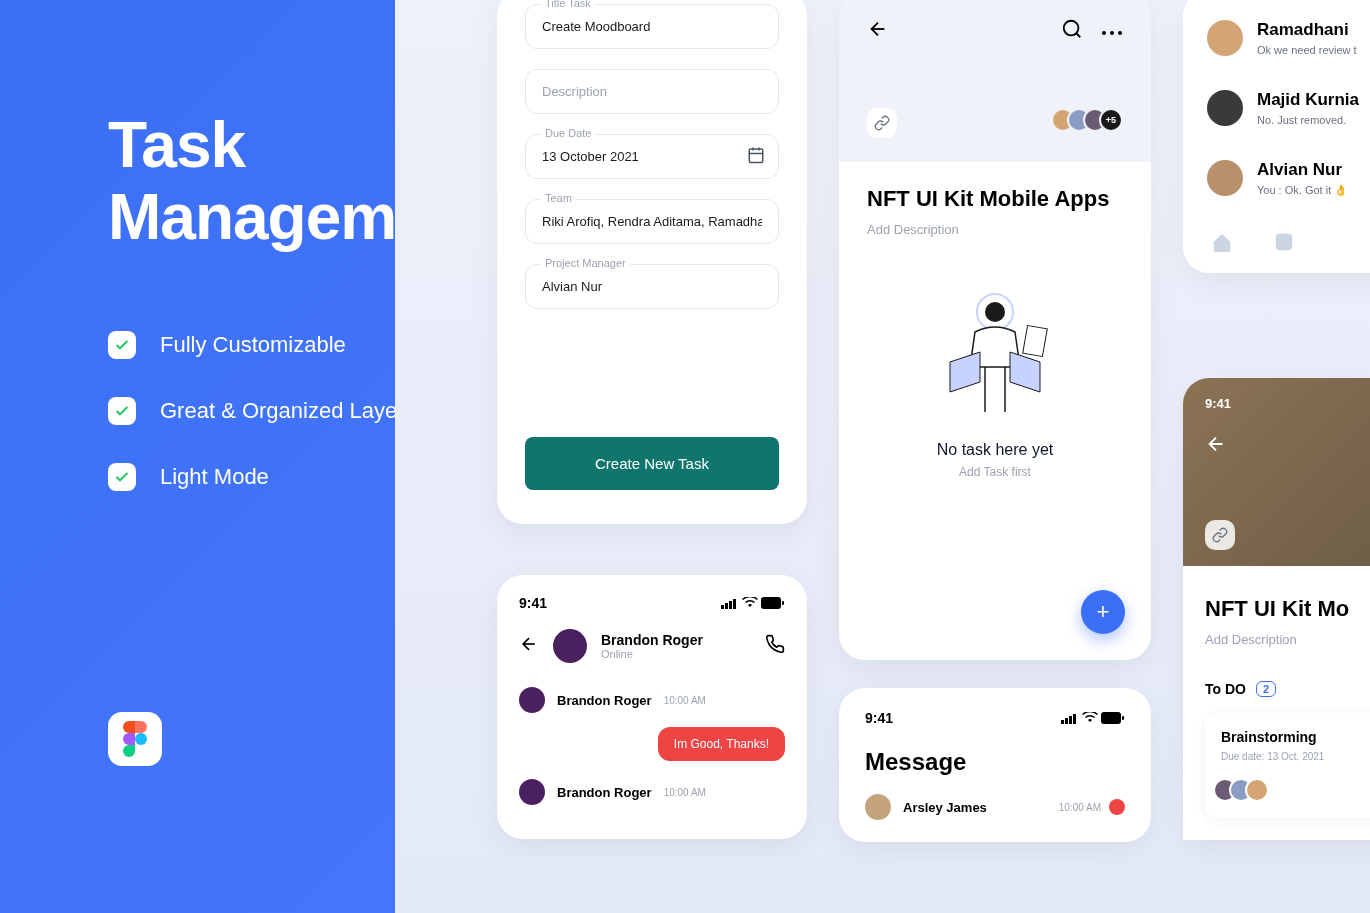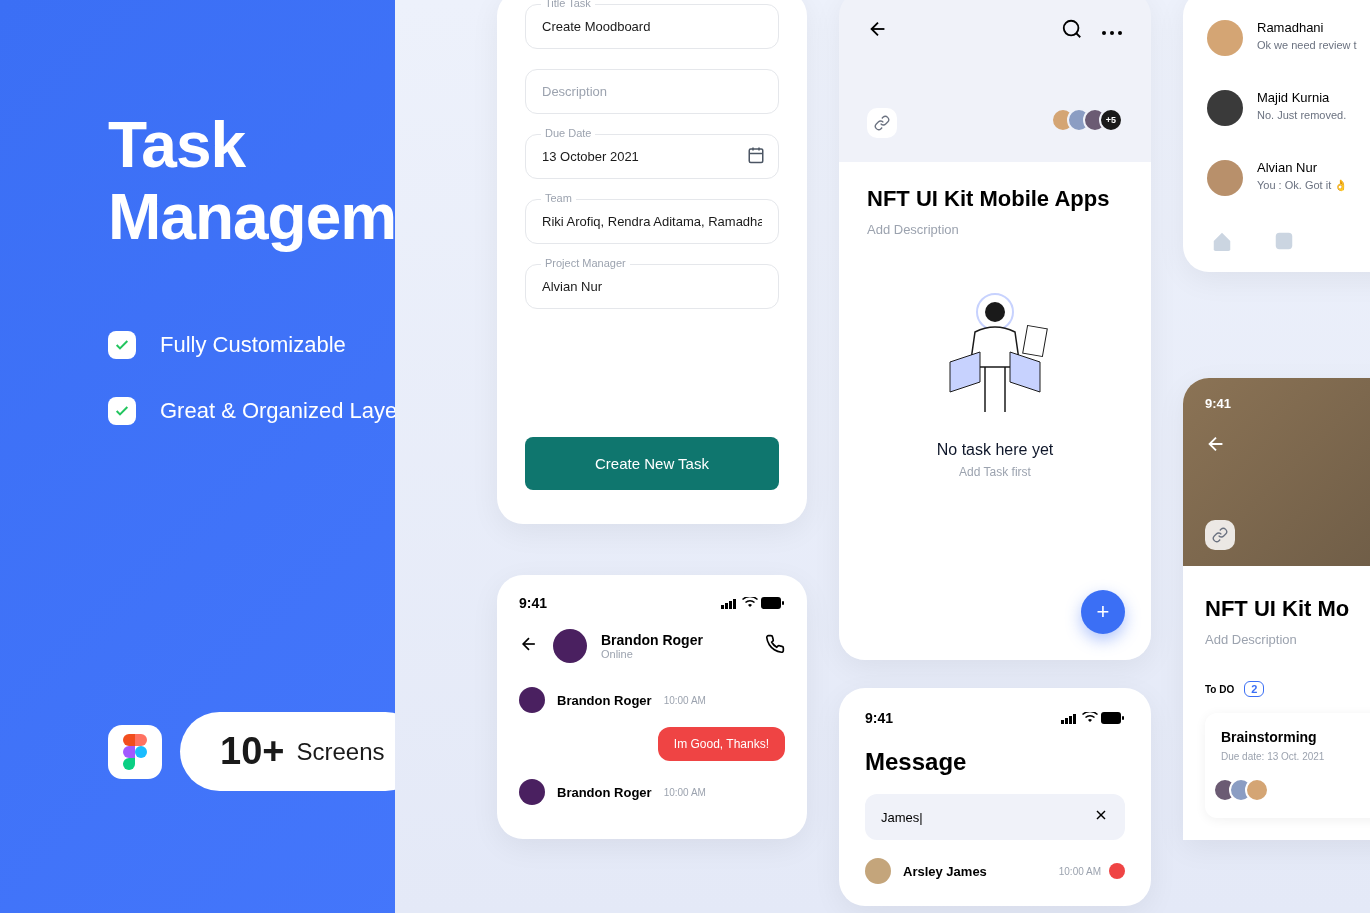--- a/index.html
+++ b/index.html
@@ -71,36 +71,36 @@
 .search-field { background: #F0F2F9; border-radius: 12px; padding: 13px 16px; display: flex; align-items: center; justify-content: space-between; margin-bottom: 18px; }
 .search-field input { background: transparent; border: none; outline: none; font-size: 13px; }
 .contact-row { display: flex; align-items: center; justify-content: space-between; }
 .contact-name { font-size: 13px; font-weight: 600; }
 .contact-time { font-size: 10px; color: #9ca3af; }
 
 
 .s5 { left: 788px; top: -10px; width: 260px; padding: 30px 0 20px 24px; }
 .chat-item { display: flex; gap: 14px; margin-bottom: 34px; }
 .chat-item .avatar { width: 36px; height: 36px; flex-shrink: 0; }
-.chat-item-name { font-size: 13px; font-weight: 400; margin-bottom: 4px; }
+.chat-item-name { font-size: 17px; font-weight: 700; margin-bottom: 4px; }
 .chat-item-msg { font-size: 11px; color: #6b7280; white-space: nowrap; }
 .s5-nav { display: flex; gap: 40px; margin-top: 20px; padding-left: 4px; }
 .nav-icon { width: 22px; height: 22px; color: #cbd5e1; }
 
 
 .s6 { left: 788px; top: 378px; width: 260px; overflow: hidden; border-radius: 26px 0 0 0; }
 .s6-hero { height: 188px; background: linear-gradient(135deg, #8b7355 0%, #6b5a45 100%); position: relative; padding: 18px 22px; }
 .s6-time { color: #fff; font-size: 13px; font-weight: 600; }
 .s6-back { color: #fff; margin-top: 22px; }
 .s6-pin { position: absolute; bottom: 16px; left: 22px; width: 30px; height: 30px; background: rgba(255,255,255,0.85); border-radius: 10px; display: flex; align-items: center; justify-content: center; }
 .s6-body { background: #fff; padding: 30px 22px 22px; }
 .s6-title { font-size: 22px; font-weight: 700; margin-bottom: 10px; white-space: nowrap; }
 .s6-desc { font-size: 13px; color: #9ca3af; margin-bottom: 34px; }
 .todo-header { display: flex; align-items: center; gap: 10px; margin-bottom: 16px; }
-.todo-label { font-size: 10px; font-weight: 600; }
+.todo-label { font-size: 14px; font-weight: 600; }
 .todo-count { border: 1.5px solid #3B6FF5; color: #3B6FF5; font-size: 11px; font-weight: 700; border-radius: 6px; padding: 1px 6px; }
 .todo-card { background: #fff; box-shadow: 0 2px 12px rgba(0,0,0,0.06); border-radius: 12px; padding: 16px; }
 .todo-name { font-size: 14px; font-weight: 600; margin-bottom: 6px; }
 .todo-due { font-size: 10px; color: #9ca3af; margin-bottom: 16px; }
 .todo-footer { display: flex; justify-content: space-between; align-items: center; }
 .todo-avatars { display: flex; }
 .todo-avatars .av { width: 24px; height: 24px; border-radius: 50%; border: 2px solid #fff; margin-left: -8px; }
 
 .back-arrow { cursor: pointer; }
 </style>
@@ -122,34 +122,38 @@
       <div class="feature-text">Fully Customizable</div>
     </div>
     <div class="feature">
       <div class="check-box">
           <svg viewBox="0 0 24 24" fill="none" stroke="#22c55e" stroke-width="3">
             <polyline points="20 6 9 17 4 12"></polyline>
           </svg>
         </div>
       <div class="feature-text">Great &amp; Organized Layer</div>
     </div>
+    <div class="feature">
+      <div class="check-box">
+          <svg viewBox="0 0 24 24" fill="none" stroke="#22c55e" stroke-width="3">
+            <polyline points="20 6 9 17 4 12"></polyline>
+          </svg>
+        </div>
+      <div class="feature-text">Light Mode</div>
+    </div>
   </div>
   <div class="badges">
     <div class="figma-badge">
       <svg width="24" height="36" viewBox="0 0 24 36">
           <circle cx="18" cy="18" r="6" fill="#1ABCFE"></circle>
           <path d="M6 0h6v12H6a6 6 0 110-12z" fill="#F24E1E"></path>
           <path d="M12 0h6a6 6 0 110 12h-6V0z" fill="#FF7262"></path>
           <path d="M6 12h6v12H6a6 6 0 110-12z" fill="#A259FF"></path>
           <path d="M6 24h6v6a6 6 0 11-6-6z" fill="#0ACF83"></path>
         </svg>
-    </div>
-    <div class="screens-badge">
-      <span class="screens-num">10+</span>
-      <span class="screens-label">Screens</span>
     </div>
   </div>
 </div>
 
 <div class="screens">
 
   <div class="card s1">
     <div class="input-group">
       <span class="input-label">Title Task</span>
       <input class="input-field" value="Create Moodboard" style="">
@@ -290,27 +294,20 @@
         <svg width="16" height="12" viewBox="0 0 16 12">
             <path d="M8 10l2-2a3 3 0 00-4 0l2 2zM4 6a6 6 0 018 0l1-1a7.5 7.5 0 00-10 0l1 1zM1 3a10 10 0 0114 0l1-1a11.5 11.5 0 00-16 0l1 1z" fill="#000"></path>
           </svg>
         <svg width="24" height="12" viewBox="0 0 24 12">
             <rect x="0" y="0" width="20" height="12" rx="3" fill="#000"></rect>
             <rect x="21" y="4" width="2" height="4" rx="1" fill="#000"></rect>
           </svg>
       </span>
     </div>
     <div class="msg-title">Message</div>
-    <div class="search-field">
-      <input value="James|" style="">
-      <span><svg width="16" height="16" viewBox="0 0 24 24" fill="none" stroke="#000" stroke-width="2">
-            <line x1="18" y1="6" x2="6" y2="18"></line>
-            <line x1="6" y1="6" x2="18" y2="18"></line>
-          </svg></span>
-    </div>
     <div class="contact-row">
       <div style="display:flex;align-items:center;gap:12px">
         <div class="avatar sm" style="background:#c4a57b"></div>
         <span class="contact-name">Arsley James</span>
       </div>
       <div style="display:flex;align-items:center;gap:8px">
         <span class="contact-time">10:00 AM</span>
         <span style="width:16px;height:16px;background:#ef4444;border-radius:50%"></span>
       </div>
     </div>

